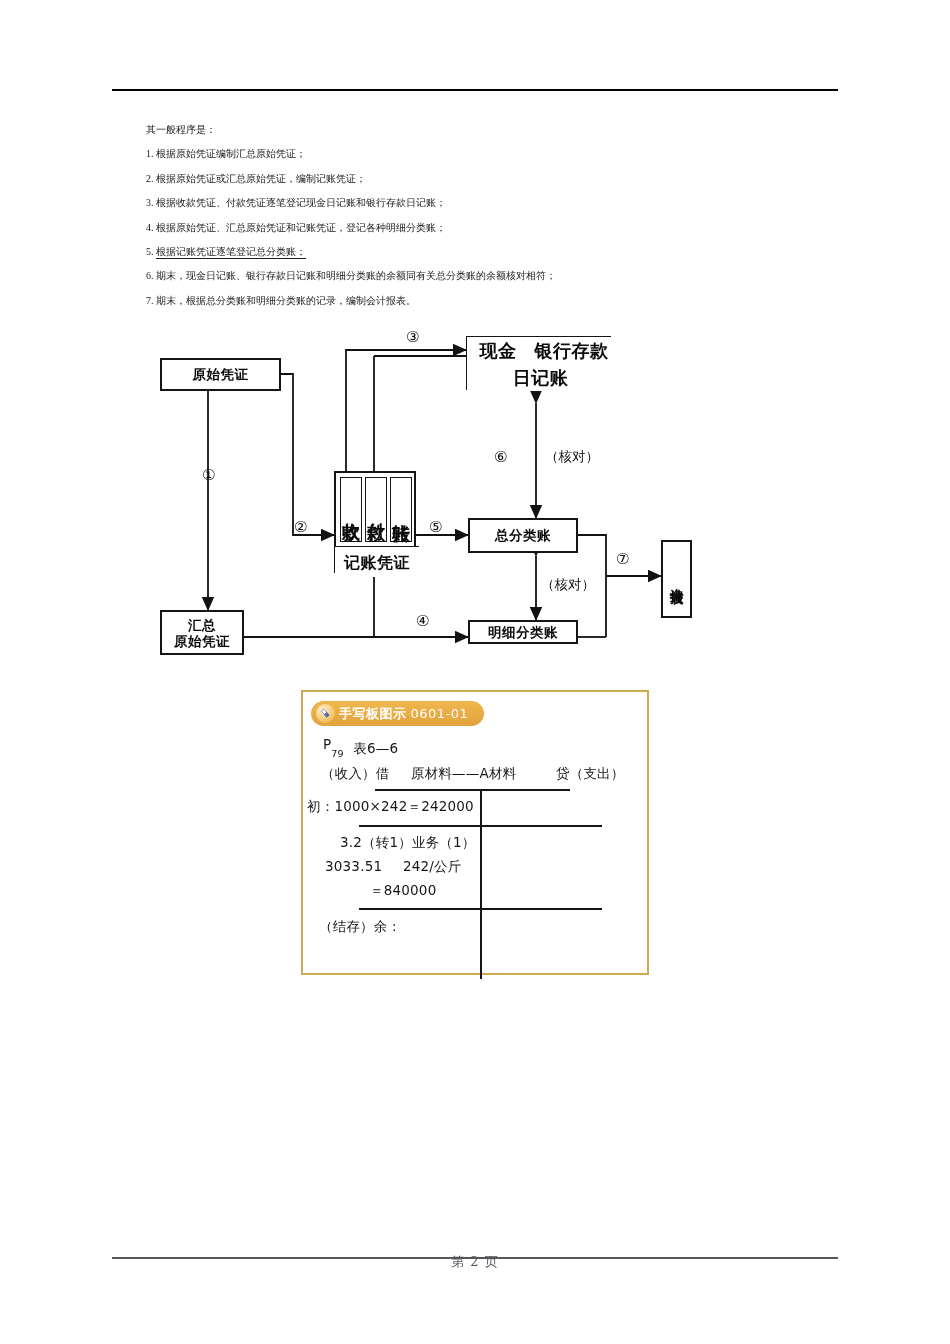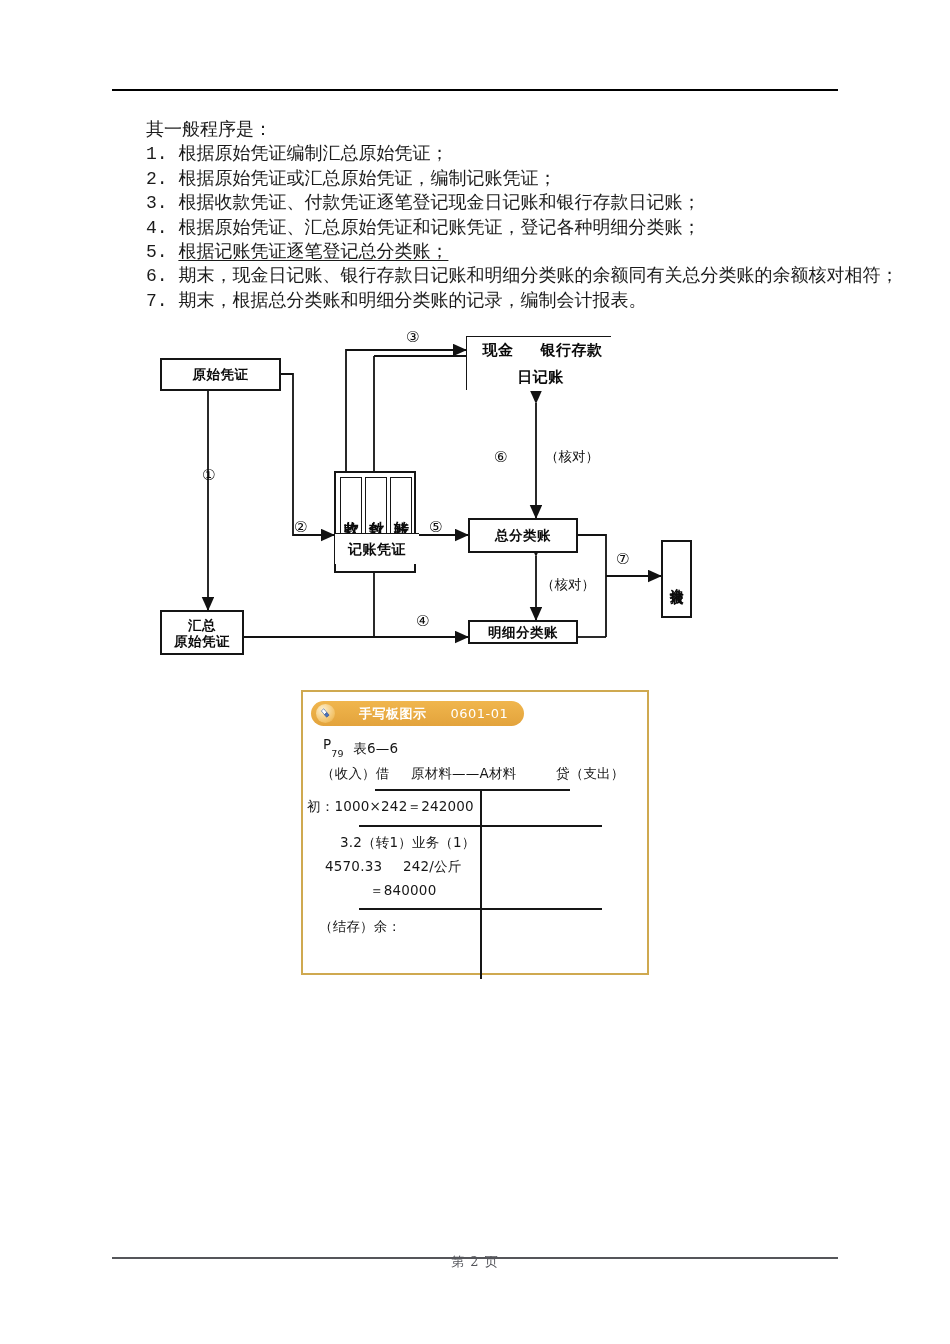--- a/index.html
+++ b/index.html
@@ -51,25 +51,25 @@
   }
 
   
   .text-block {
     position: absolute;
     left: 146px;
     top: 118px;
     width: 700px;
   }
   .text-line {
-    font-size: 18px;
+    font-size: 10px;
     line-height: 24.4px;
     color: #1b1b1b;
     white-space: nowrap;
-    font-family: Liberation Mono, monospace;
+    font-family: Liberation Serif, serif;
   }
   .text-line.underlined .u {
     text-decoration: underline;
     text-underline-offset: 3px;
   }
 
   
   .diagram {
     position: absolute;
     left: 146px;
@@ -98,21 +98,21 @@
   .dg-inner {
     position: absolute;
     border: 1.6px solid #151515;
     background: #fff;
     box-sizing: border-box;
     display: flex;
     align-items: center;
     justify-content: center;
     font-family: "DejaVu Sans", "Liberation Sans", sans-serif;
     font-weight: bold;
-    font-size: 15px;
+    font-size: 18px;
     color: #0b0b0b;
   }
   .vtext {
     writing-mode: vertical-rl;
     text-orientation: upright;
     letter-spacing: 1px;
     line-height: 1;
   }
   .dg-label {
     position: absolute;
@@ -142,21 +142,21 @@
   .hw-badge {
     position: absolute;
     left: 8px;
     top: 9px;
     height: 25px;
     padding: 0 16px 0 5px;
     border-radius: 13px;
     background: linear-gradient(#f0b64d, #e3a33c);
     display: flex;
     align-items: center;
-    gap: 24px;
+    gap: 4px;
     box-sizing: border-box;
   }
   .hw-badge-icon {
     width: 19px;
     height: 19px;
     border-radius: 50%;
     background: radial-gradient(circle at 35% 30%, #fdf0cf, #f2c063 70%, #d79a38);
     display: flex;
     align-items: center;
     justify-content: center;
@@ -266,21 +266,21 @@
     <div class="dg-box" style="left:320px; top:8px; width:145px; height:54px; display:block; padding:0;">
       <div class="dg-inner" style="left:-1px; top:-1px; width:63px; height:27px; border:none; border-right:1.6px solid #151515; border-bottom:1.6px solid #151515;">现金</div>
       <div class="dg-inner" style="left:61px; top:-1px; width:85px; height:27px; border:none; border-bottom:1.6px solid #151515;">银行存款</div>
       <div class="dg-inner" style="left:-1px; top:25px; width:147px; height:28px; border:none;">日记账</div>
     </div>
 
     <div class="dg-box" style="left:188px; top:143px; width:82px; height:102px; display:block; padding:0;">
       <div class="dg-inner vtext" style="left:4px; top:4px; width:22px; height:65px;">收款</div>
       <div class="dg-inner vtext" style="left:29px; top:4px; width:22px; height:65px;">付款</div>
       <div class="dg-inner vtext" style="left:54px; top:4px; width:22px; height:65px;">转账</div>
-      <div class="dg-inner" style="left:-1px; top:60px; width:84px; height:31px; border:none; border-top:1.8px solid #151515; font-size:14px;">记账凭证</div>
+      <div class="dg-inner" style="left:-1px; top:73px; width:84px; height:31px; border:none; border-top:1.8px solid #151515; font-size:16px;">记账凭证</div>
     </div>
 
     <div class="dg-box" style="left:322px; top:190px; width:110px; height:35px;">总分类账</div>
 
     <div class="dg-box" style="left:322px; top:292px; width:110px; height:24px;">明细分类账</div>
 
     <div class="dg-box vtext" style="left:515px; top:212px; width:31px; height:78px;">会计报表</div>
 
     <div class="dg-num" style="left:56px; top:138px;">①</div>
     <div class="dg-num" style="left:148px; top:190px;">②</div>
@@ -320,21 +320,21 @@
       <div class="hw-line" style="left:108px; top:29px;">原材料——A材料</div>
       <div class="hw-line" style="left:253px; top:29px;">贷（支出）</div>
 
       <div class="hw-rule" style="left:72px; top:53px; width:195px; height:1.6px;"></div>
       <div class="hw-rule" style="left:177px; top:53px; width:1.8px; height:190px;"></div>
 
       <div class="hw-line" style="left:4px; top:62px;">初：1000×242＝242000</div>
       <div class="hw-rule" style="left:56px; top:89px; width:243px; height:1.6px;"></div>
 
       <div class="hw-line" style="left:37px; top:98px;">3.2（转1）业务（1）</div>
-      <div class="hw-line" style="left:22px; top:122px;">4570.33</div>
+      <div class="hw-line" style="left:22px; top:122px;">3033.51</div>
       <div class="hw-line" style="left:100px; top:122px;">242/公斤</div>
       <div class="hw-line" style="left:67px; top:146px;">＝840000</div>
 
       <div class="hw-rule" style="left:56px; top:172px; width:243px; height:1.6px;"></div>
 
       <div class="hw-line" style="left:16px; top:182px;">（结存）余：</div>
 
     </div>
   </div>
 

